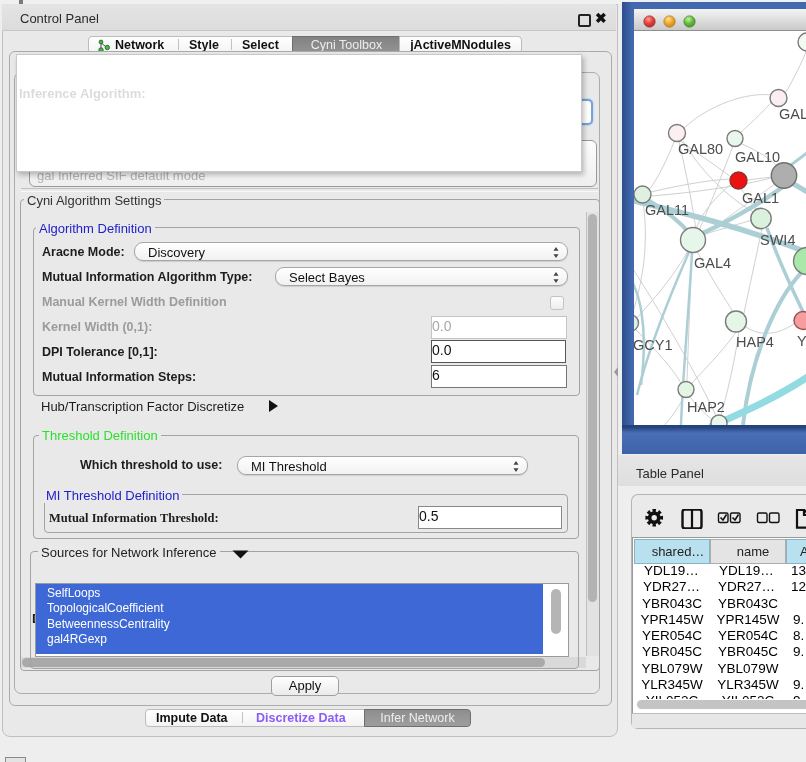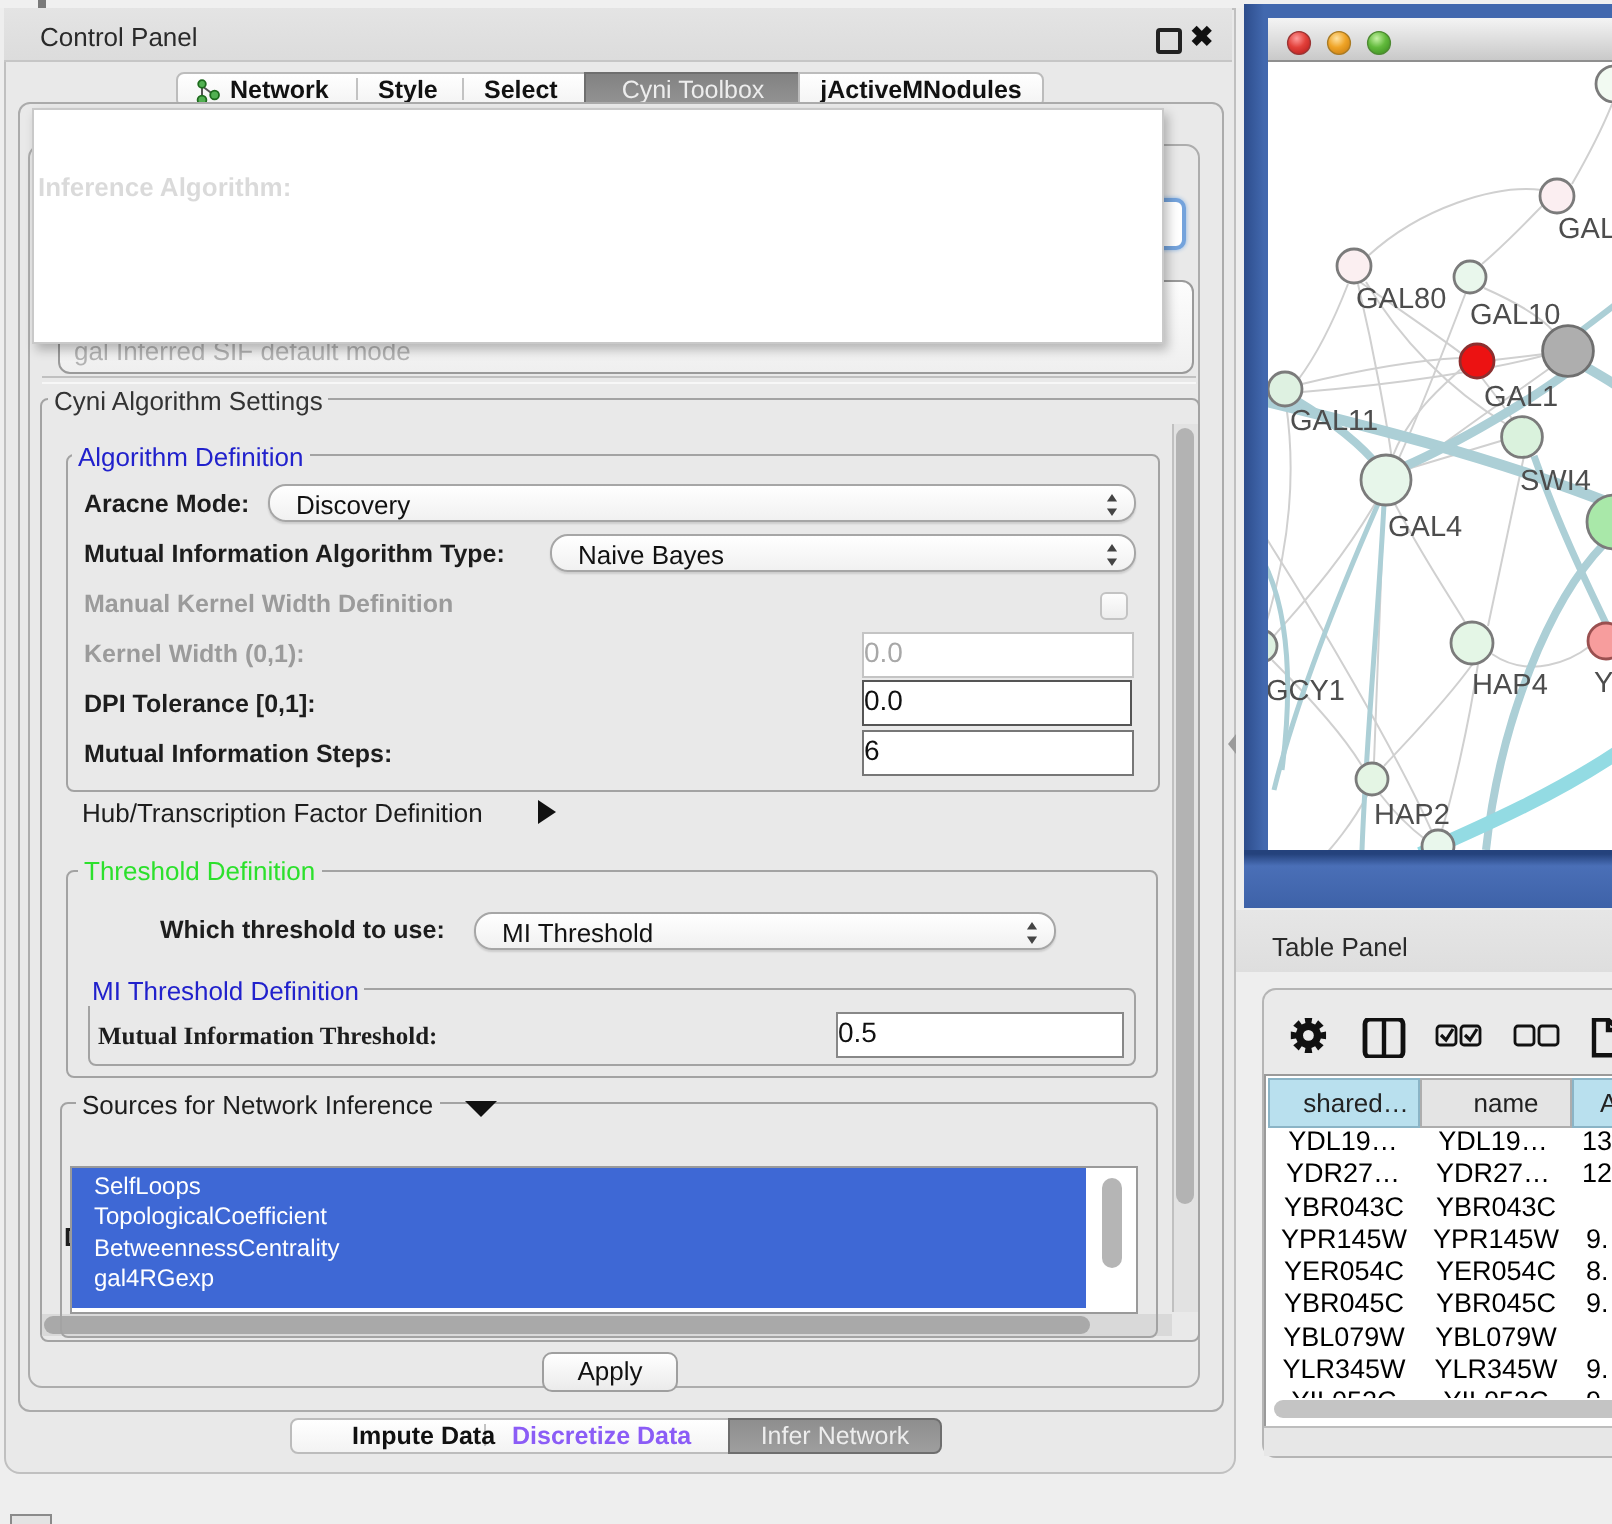--- a/index.html
+++ b/index.html
@@ -72,39 +72,39 @@
 <div class="blabel" style="left:42px;top:245px;">Aracne Mode:</div>
 <div class="combo" style="left:134px;top:242px;width:432px;height:17px;">
     <span class="ct">Discovery</span>
 <svg class="arrows" viewBox="0 0 7 13">
       <path d="M3.5 0 L6.5 4.5 L0.5 4.5 Z M3.5 13 L6.5 8.5 L0.5 8.5 Z" fill="#444"></path>
     </svg>
   </div>
 
 <div class="blabel" style="left:42px;top:270px;">Mutual Information Algorithm Type:</div>
 <div class="combo" style="left:275px;top:267px;width:291px;height:17px;">
-    <span class="ct">Naive Bayes</span>
+    <span class="ct">Select Bayes</span>
 <svg class="arrows" viewBox="0 0 7 13">
       <path d="M3.5 0 L6.5 4.5 L0.5 4.5 Z M3.5 13 L6.5 8.5 L0.5 8.5 Z" fill="#444"></path>
     </svg>
   </div>
 
 <div class="blabel" style="left:42px;top:295px;color:#9b9b9b;">Manual Kernel Width Definition</div>
 <div class="abs" style="left:550px;top:296px;width:12px;height:12px;background:linear-gradient(#fdfdfd,#ededed);border:1px solid #c3c3c3;border-radius:3px;"></div>
 
 <div class="blabel" style="left:42px;top:320px;color:#9b9b9b;">Kernel Width (0,1):</div>
 <div class="tfield" style="left:431px;top:316px;width:129px;height:20px;border-color:#c4c4c4;color:#a8a8a8;padding:1px 5px 0 0;">0.0</div>
 
 <div class="blabel" style="left:42px;top:345px;">DPI Tolerance [0,1]:</div>
 <div class="tfield" style="left:431px;top:340px;width:128px;height:20px;border:1.5px solid #555;padding:1px 5px 0 0;">0.0</div>
 
 <div class="blabel" style="left:42px;top:370px;">Mutual Information Steps:</div>
 <div class="tfield" style="left:431px;top:365px;width:129px;height:20px;border-color:#777;padding:1px 5px 0 0;">6</div>
 
-<div class="abs" style="left:41px;top:399px;font-size:13px;color:#1d1d1d;">Hub/Transcription Factor Definition</div>
+<div class="abs" style="left:41px;top:399px;font-size:13px;color:#1d1d1d;">Hub/Transcription Factor Discretize</div>
 <svg class="abs" style="left:268px;top:399px;" width="11" height="14" viewBox="0 0 11 14">
     <path d="M1 1 L10 7 L1 13 Z" fill="#111"></path>
   </svg>
 
 <div class="groupbox" style="left:33px;top:435px;width:544px;height:102px;"></div>
 <div class="gtitle" style="left:39px;top:428px;color:#2ce02c;">Threshold Definition</div>
 
 <div class="blabel" style="left:80px;top:458px;">Which threshold to use:</div>
 <div class="combo" style="left:237px;top:456px;width:289px;height:17px;">
     <span class="ct">MI Threshold</span>
@@ -130,21 +130,21 @@
 <div class="abs" style="left:47px;top:586px;font-size:12px;color:#fff;line-height:15.3px;white-space:pre;">SelfLoops
 TopologicalCoefficient
 BetweennessCentrality
 gal4RGexp</div>
 <div class="abs" style="left:551px;top:589px;width:10px;height:45px;background:#b5b5b5;border-radius:5px;"></div>
 
 <div class="abs" style="left:271px;top:676px;width:66px;height:18px;background:linear-gradient(#ffffff,#ebebeb);border:1px solid #9f9f9f;border-radius:5px;text-align:center;font-size:13px;color:#111;line-height:18px;">Apply</div>
 
 <div class="tabW" style="left:145px;top:709px;width:219px;height:16px;border-radius:4px 0 0 4px;"></div>
 <div class="abs" style="left:242px;top:712px;width:1px;height:11px;background:#c2c2c2;"></div>
-<div class="abs" style="left:156px;top:711px;font-size:12.5px;font-weight:bold;color:#111;margin-left:20px;">Impute Data</div>
+<div class="abs" style="left:156px;top:711px;font-size:12.5px;font-weight:bold;color:#111;">Impute Data</div>
 <div class="abs" style="left:256px;top:711px;font-size:12.5px;font-weight:bold;color:#8b5cf6;">Discretize Data</div>
 <div class="tabG" style="left:364px;top:709px;width:105px;height:16px;line-height:16px;border-radius:0 4px 4px 0;background:linear-gradient(#8e8e8e,#9e9e9e);">Infer Network</div>
 
 <div class="abs" style="left:16px;top:54px;width:564px;height:116px;background:#fff;border:1px solid #c9c9c9;box-shadow:2px 3px 5px rgba(0,0,0,0.25);">
   <div class="abs" style="left:2px;top:31px;font-size:13px;font-weight:bold;color:#000;opacity:0.14;white-space:nowrap;">Inference Algorithm:</div>
 </div>
 
 <div class="abs" style="left:622px;top:2px;width:184px;height:452px;background:linear-gradient(90deg,#2d4d8c,#4268ae 10px,#4268ae);"></div>
 
 <div class="abs" style="left:634px;top:9px;width:172px;height:21px;background:linear-gradient(#f4f4f4,#c9c9c9);border-bottom:1px solid #8f8f8f;"></div>

